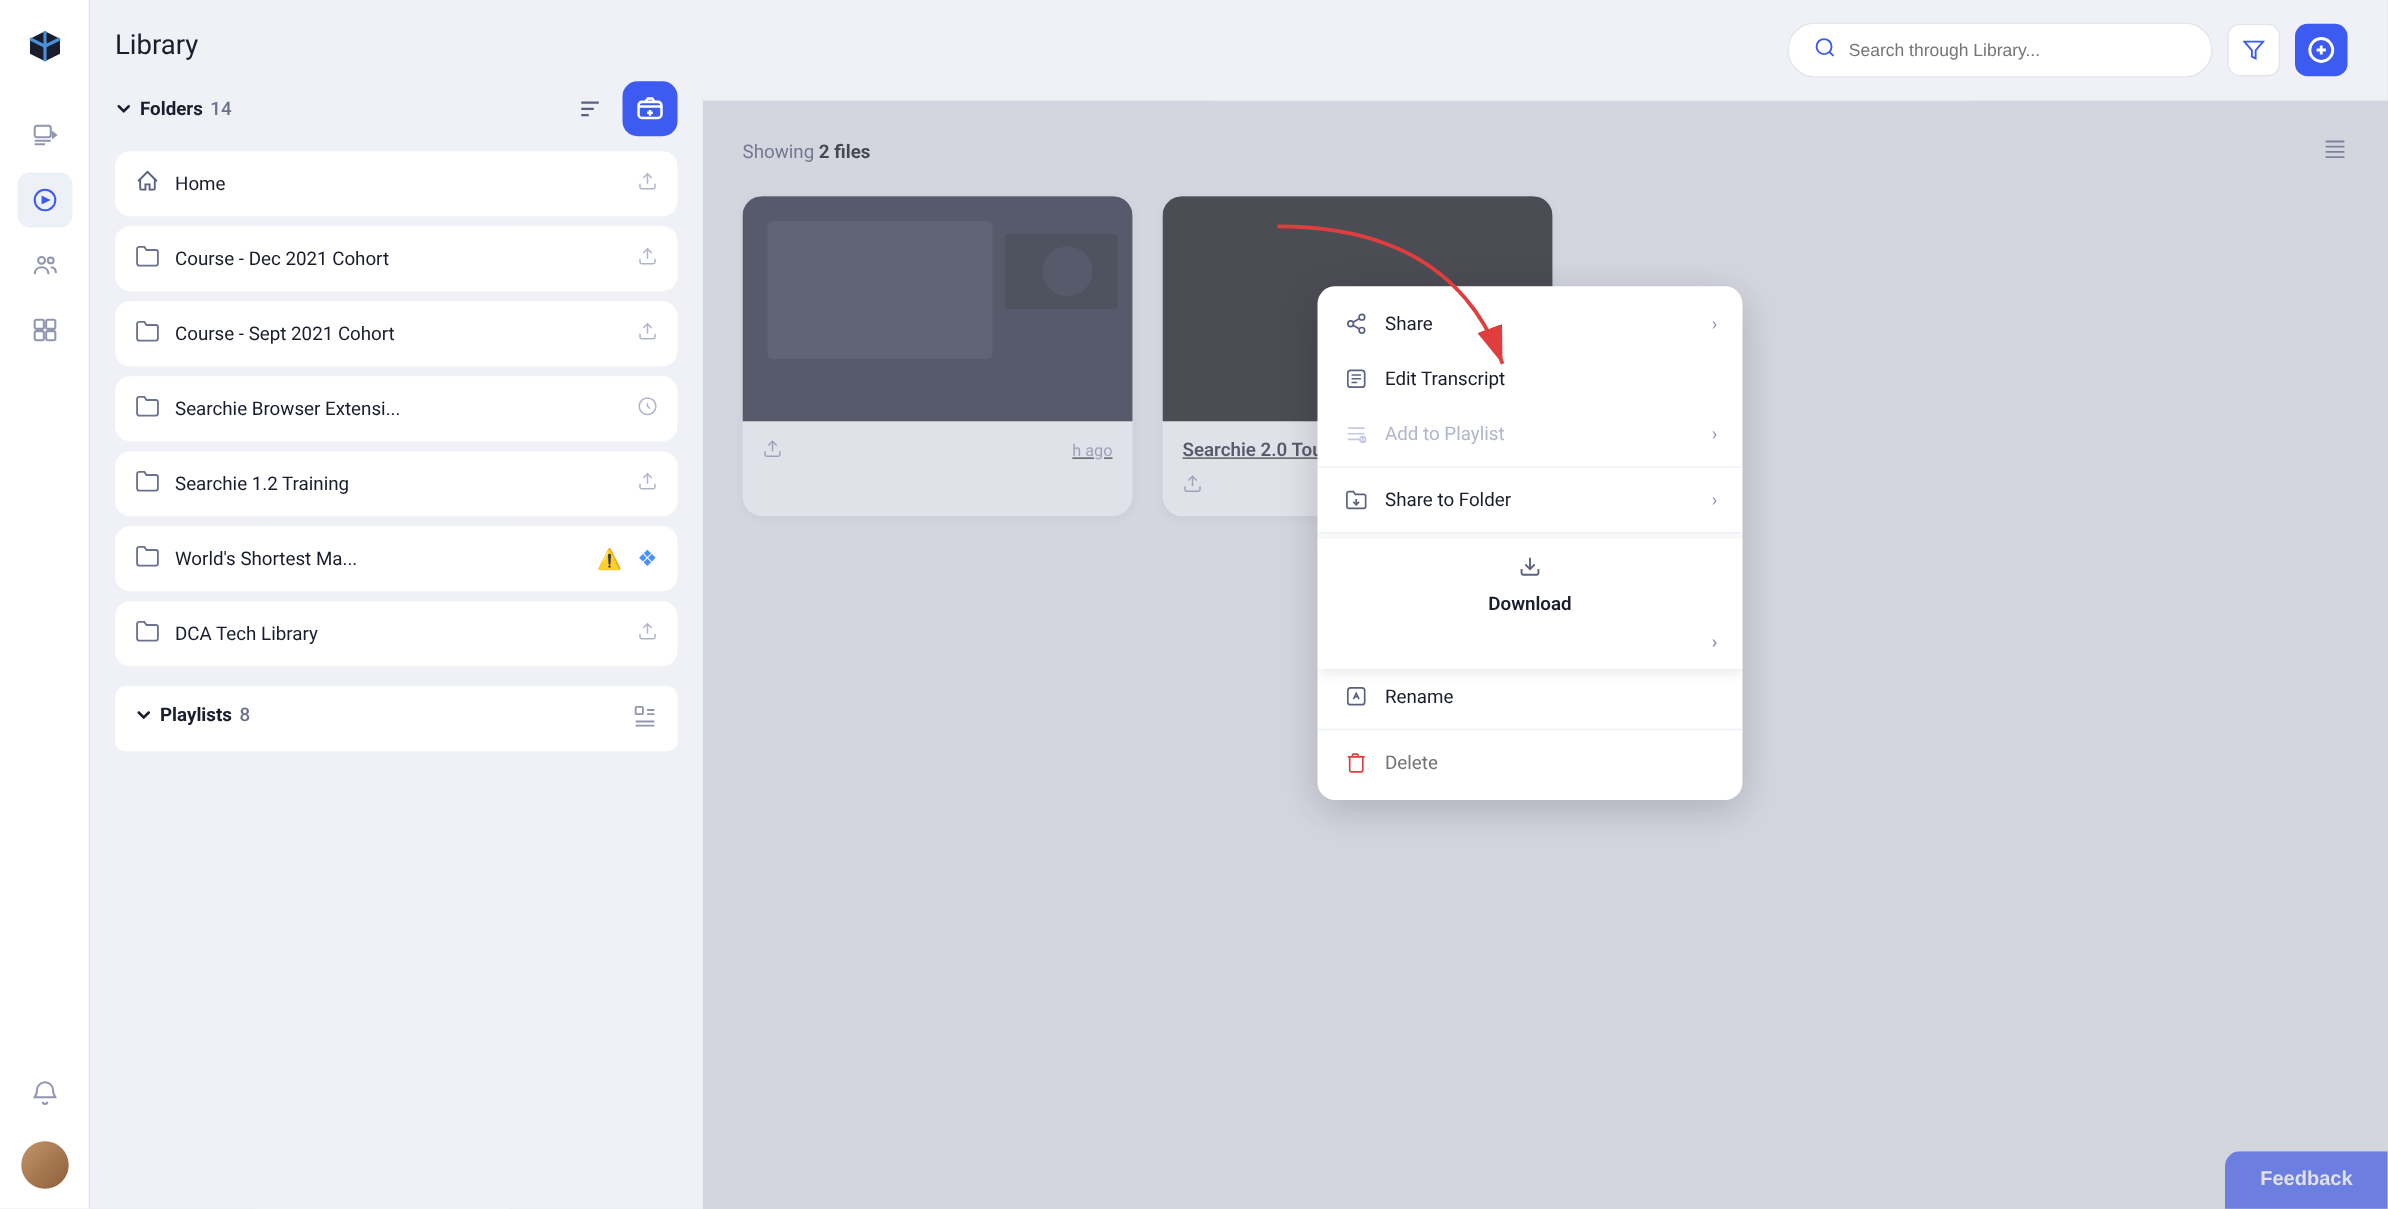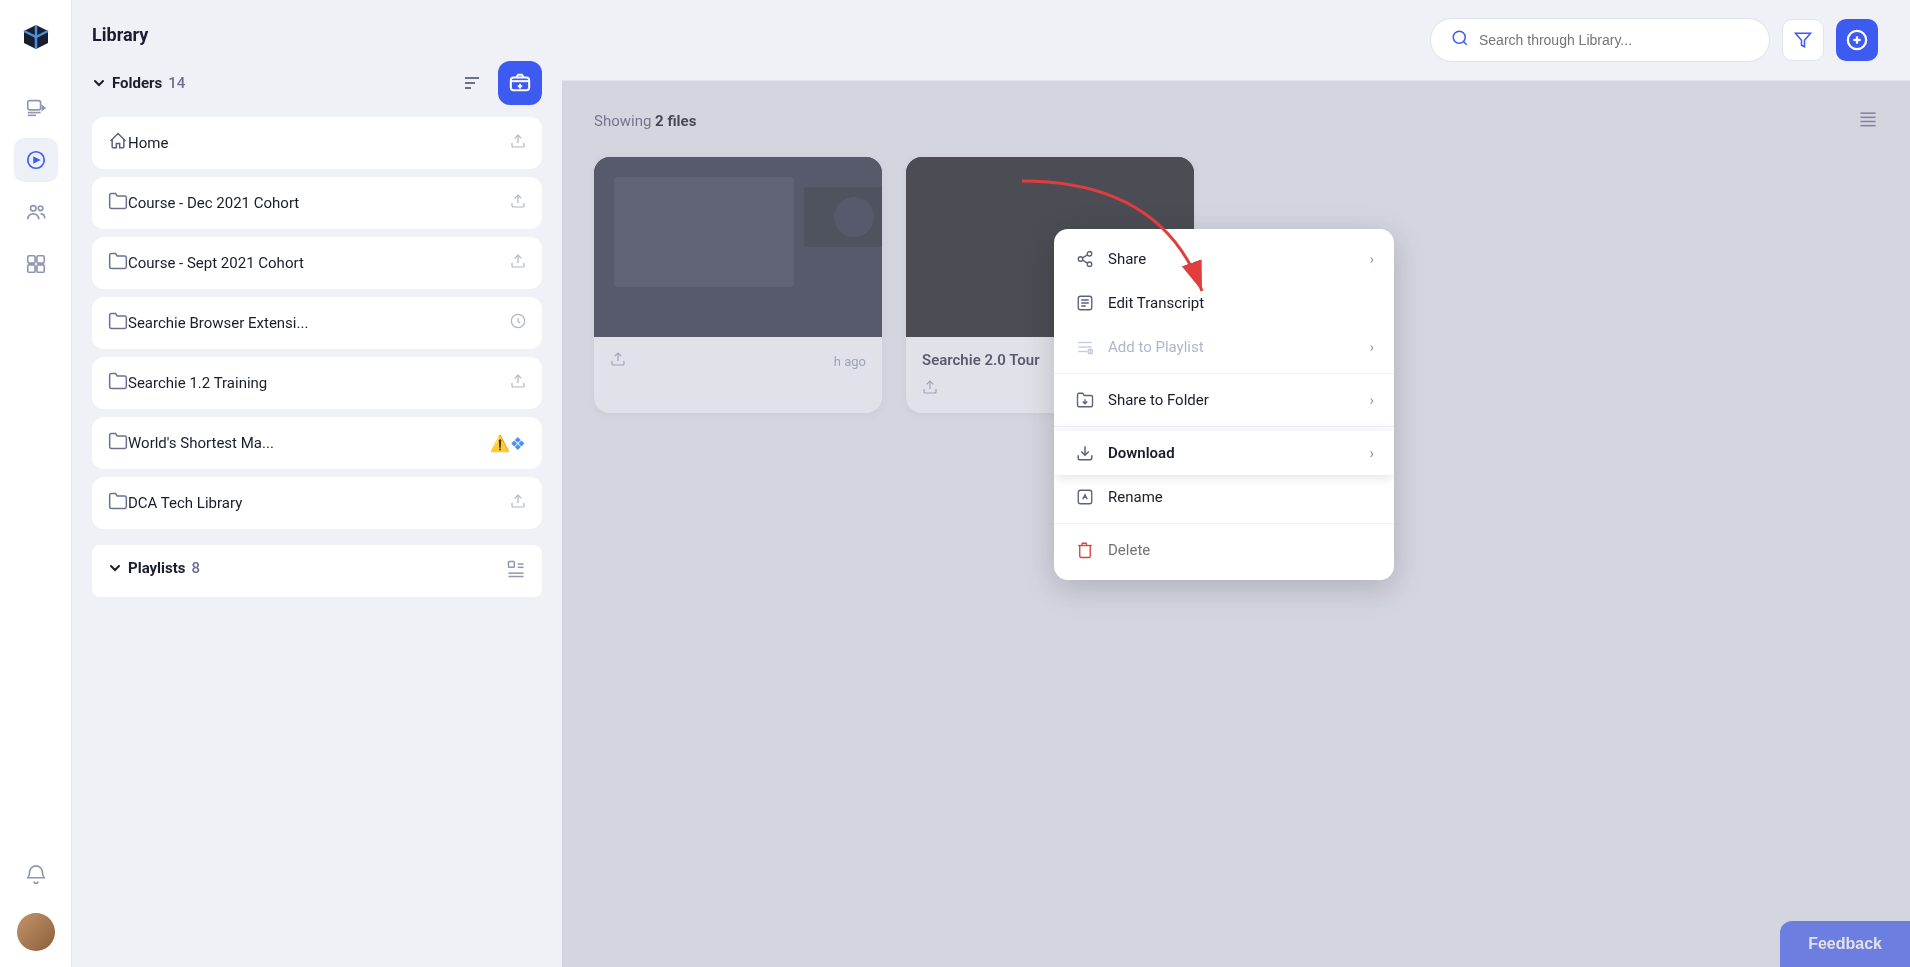--- a/index.html
+++ b/index.html
@@ -85,22 +85,22 @@
       flex-shrink: 0;
       overflow-y: auto;
     }
     .sidebar-header {
       display: flex;
       align-items: center;
       justify-content: space-between;
       margin-bottom: 16px;
     }
     .page-title {
-      font-size: 18px;
-      font-weight: 700;
+      font-size: 22px;
+      font-weight: 400;
       color: #1a1d2e;
     }
     .header-actions {
       display: flex;
       align-items: center;
       gap: 10px;
     }
     .icon-btn {
       width: 36px;
       height: 36px;
@@ -154,20 +154,21 @@
       gap: 8px;
     }
 
     .folder-item {
       background: #fff;
       border-radius: 12px;
       padding: 14px 16px;
       margin-bottom: 8px;
       display: flex;
       align-items: center;
+      gap: 12px;
       cursor: pointer;
       transition: background 0.15s;
     }
     .folder-item .folder-name {
       font-size: 15px;
       color: #1a1d2e;
       flex: 1;
       white-space: nowrap;
       overflow: hidden;
       text-overflow: ellipsis;
@@ -307,26 +308,27 @@
       cursor: pointer;
     }
 
     
     .video-grid {
       display: flex;
       gap: 24px;
       flex-wrap: wrap;
     }
     .video-card {
-      width: 288px;
+      width: 312px;
       background: #fff;
       border-radius: 16px;
       overflow: hidden;
       box-shadow: 0 2px 8px rgba(0,0,0,0.06);
       position: relative;
+      text-decoration: underline;
     }
     .video-thumbnail {
       width: 100%;
       height: 180px;
       background: #1a1d2e;
       position: relative;
       display: flex;
       align-items: center;
       justify-content: center;
       overflow: hidden;
@@ -423,20 +425,21 @@
       gap: 12px;
       padding: 13px 20px;
       font-size: 15px;
       color: #1a1d2e;
       cursor: pointer;
       position: relative;
     }
     .context-menu-item.highlighted {
       background: #fff;
       font-weight: 600;
+      flex-direction: column;
     }
     .context-menu-item .item-icon {
       width: 22px;
       display: flex;
       align-items: center;
       justify-content: center;
       color: #5a6080;
     }
     .context-menu-item .chevron {
       margin-left: auto;

